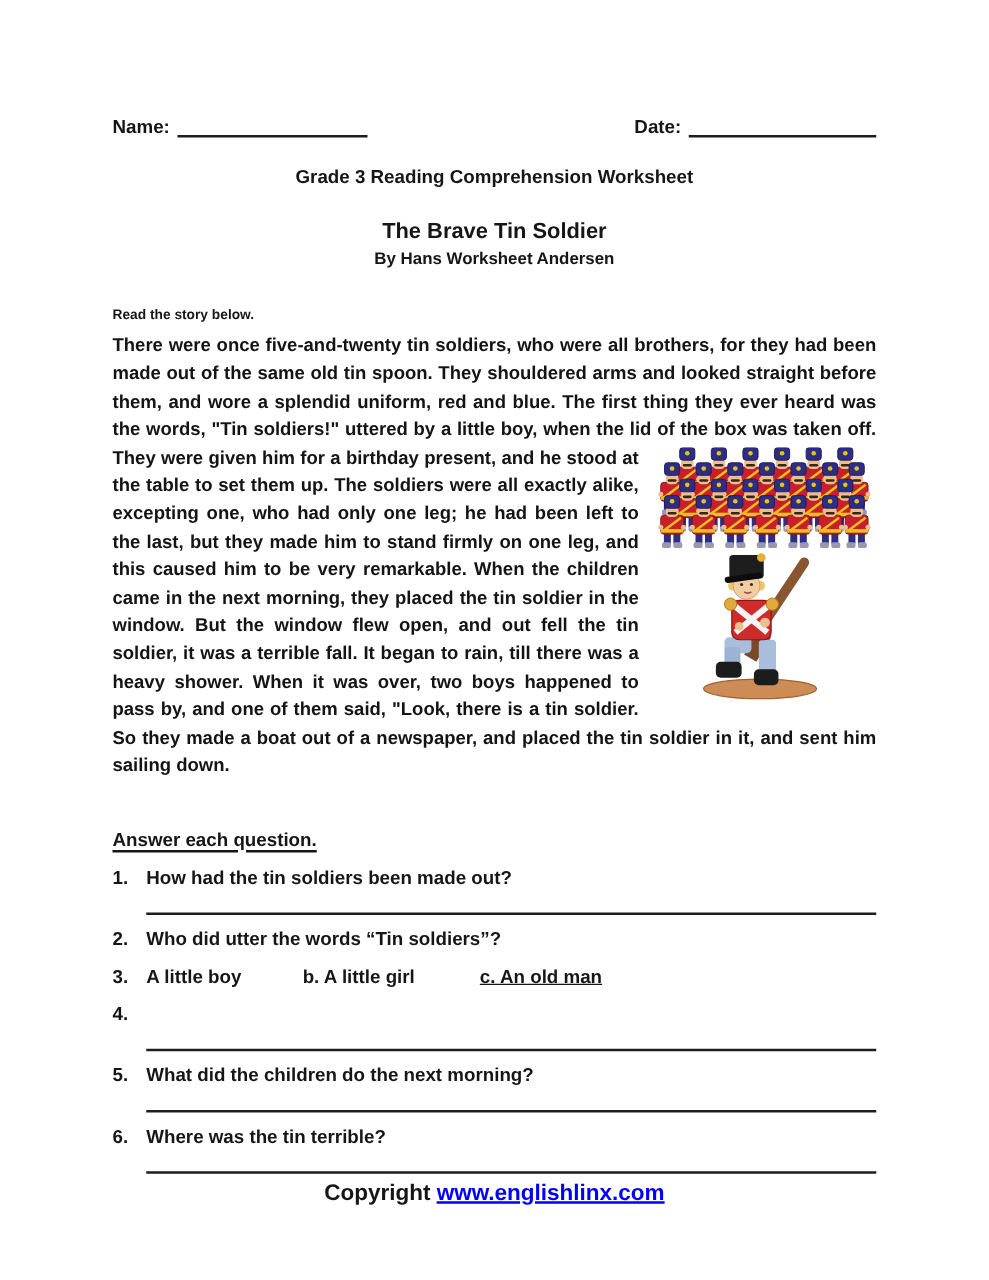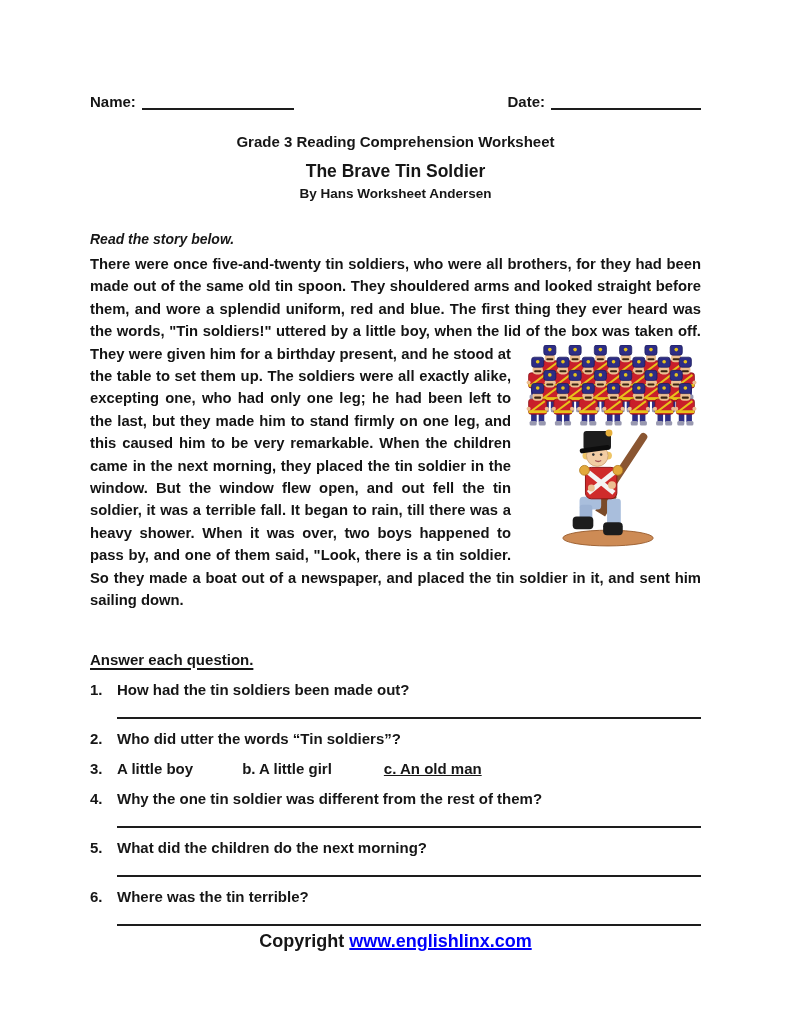--- a/index.html
+++ b/index.html
@@ -14,25 +14,25 @@
   
   .topline { display: flex; justify-content: space-between; font-size: 15px; }
   .field { display: flex; align-items: flex-end; }
   .lbl { margin-right: 6px; }
   .blank { display: inline-block; border-bottom: 2px solid #1d1d1d; height: 15px; }
   .blank-name { width: 152px; }
   .blank-date { width: 150px; }
 
   
   h1.wtitle { text-align: center; font-size: 15px; line-height: 24px; margin: 20px 0 0 0; }
-  h2.stitle { text-align: center; font-size: 17.5px; line-height: 22px; margin: 6px 0 0 0; }
+  h2.stitle { text-align: center; font-size: 17.5px; line-height: 22px; margin: 19px 0 0 0; }
   h3.author { text-align: center; font-size: 13.5px; line-height: 16px; margin: 4px 0 0 0; }
 
   
-  .instruction { font-size: 14px; line-height: 20px; margin: 27px 0 0 0; font-style: italic; }
+  .instruction { font-size: 11px; line-height: 20px; margin: 27px 0 0 0; }
   .story {
     font-size: 14.8px; line-height: 22.4px; text-align: justify;
     margin: 4px 0 0 0; color: #141414;
   }
   .float-illos {
     float: right; width: 182px; margin: 2px 0 4px 8px;
     display: flex; flex-direction: column; align-items: center;
   }
   .float-illos svg { display: block; }
   .illo-single { margin-top: 2px; }
@@ -169,21 +169,20 @@
 
   <div class="q">
     <span class="qn">3.</span>
     <span class="qt">A little boy</span>
     <span class="qt choice-b">b. A little girl</span>
     <span class="qt choice-c">c. An old man</span>
   </div>
 
   <div class="q">
     <span class="qn">4.</span>
-    <span class="qt">Why the one tin soldier was different from the rest of them?</span>
   </div>
   <div class="ansline"></div>
 
   <div class="q">
     <span class="qn">5.</span>
     <span class="qt">What did the children do the next morning?</span>
   </div>
   <div class="ansline"></div>
 
   <div class="q">

